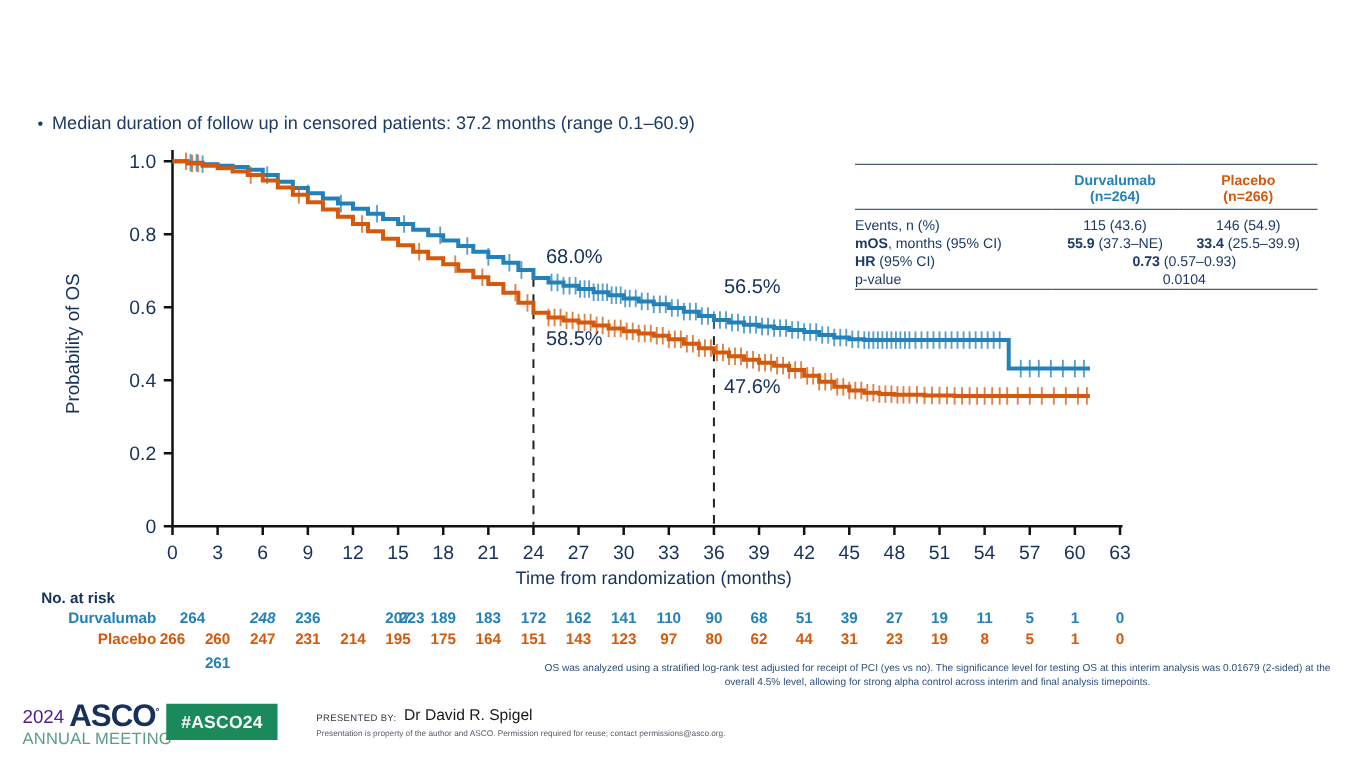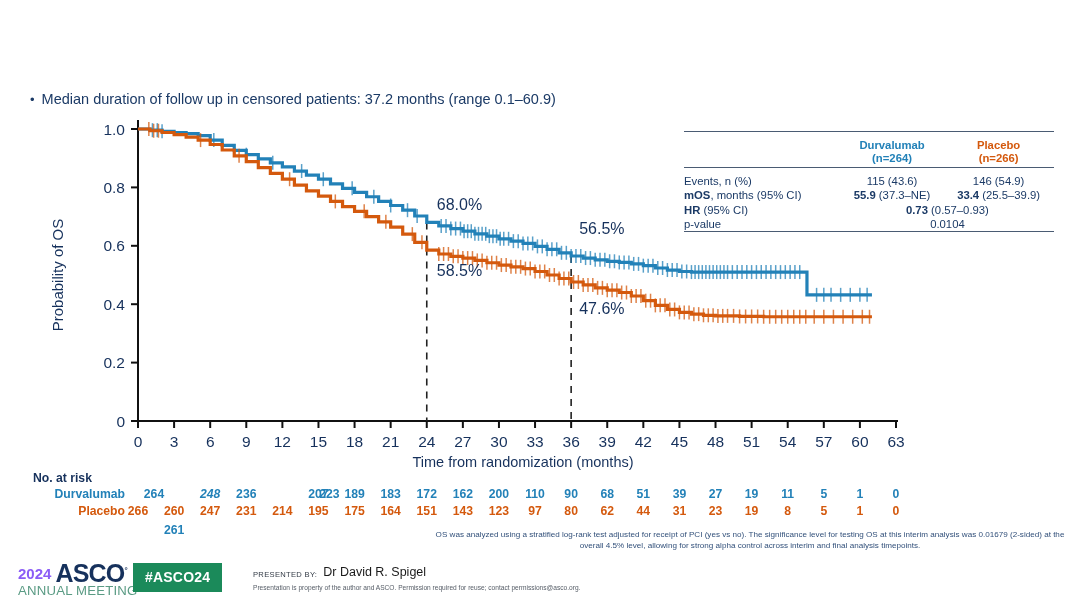--- a/index.html
+++ b/index.html
@@ -103,21 +103,21 @@
     text-align: center;
   }
 
   
   #footer { position: absolute; left: 0; top: 556px; width: 1080px; height: 51px; }
   #asco-left {
     position: absolute; left: 18px; top: 6px;
     display: flex; align-items: center; gap: 2px;
   }
   #asco-year {
-    font-size: 15px; font-weight: bold; color: #8b5cf6;
+    font-size: 15px; font-weight: normal; color: #4c1d95;
     line-height: 1; padding-right: 2px; text-align: right;
   }
   #asco-word {
     font-size: 25px; font-weight: bold; color: #16315c;
     line-height: 0.92; letter-spacing: -0.8px;
   }
   #asco-reg { font-size: 8px; vertical-align: super; color: #16315c; }
   #asco-annual {
     position: absolute; left: 18px; top: 27px;
     font-size: 13.2px; color: #5a9b84; letter-spacing: 0.2px;
@@ -478,21 +478,21 @@
     <span class="rnum" style="left: 154px;">264</span>
         <span class="rnum" style="left: 174.095px; margin-top: 36px;">261</span>
         <span class="rnum" style="left: 210.19px; font-style: italic;">248</span>
         <span class="rnum" style="left: 246.286px;">236</span>
         <span class="rnum" style="left: 282.381px; margin-left: 32px;">223</span>
         <span class="rnum" style="left: 318.476px;">207</span>
         <span class="rnum" style="left: 354.571px;">189</span>
         <span class="rnum" style="left: 390.667px;">183</span>
         <span class="rnum" style="left: 426.762px;">172</span>
         <span class="rnum" style="left: 462.857px;">162</span>
-        <span class="rnum" style="left: 498.952px;">200</span>
+        <span class="rnum" style="left: 498.952px;">141</span>
         <span class="rnum" style="left: 535.048px;">110</span>
         <span class="rnum" style="left: 571.143px;">90</span>
         <span class="rnum" style="left: 607.238px;">68</span>
         <span class="rnum" style="left: 643.333px;">51</span>
         <span class="rnum" style="left: 679.429px;">39</span>
         <span class="rnum" style="left: 715.524px;">27</span>
         <span class="rnum" style="left: 751.619px;">19</span>
         <span class="rnum" style="left: 787.714px;">11</span>
         <span class="rnum" style="left: 823.81px;">5</span>
         <span class="rnum" style="left: 859.905px;">1</span>

